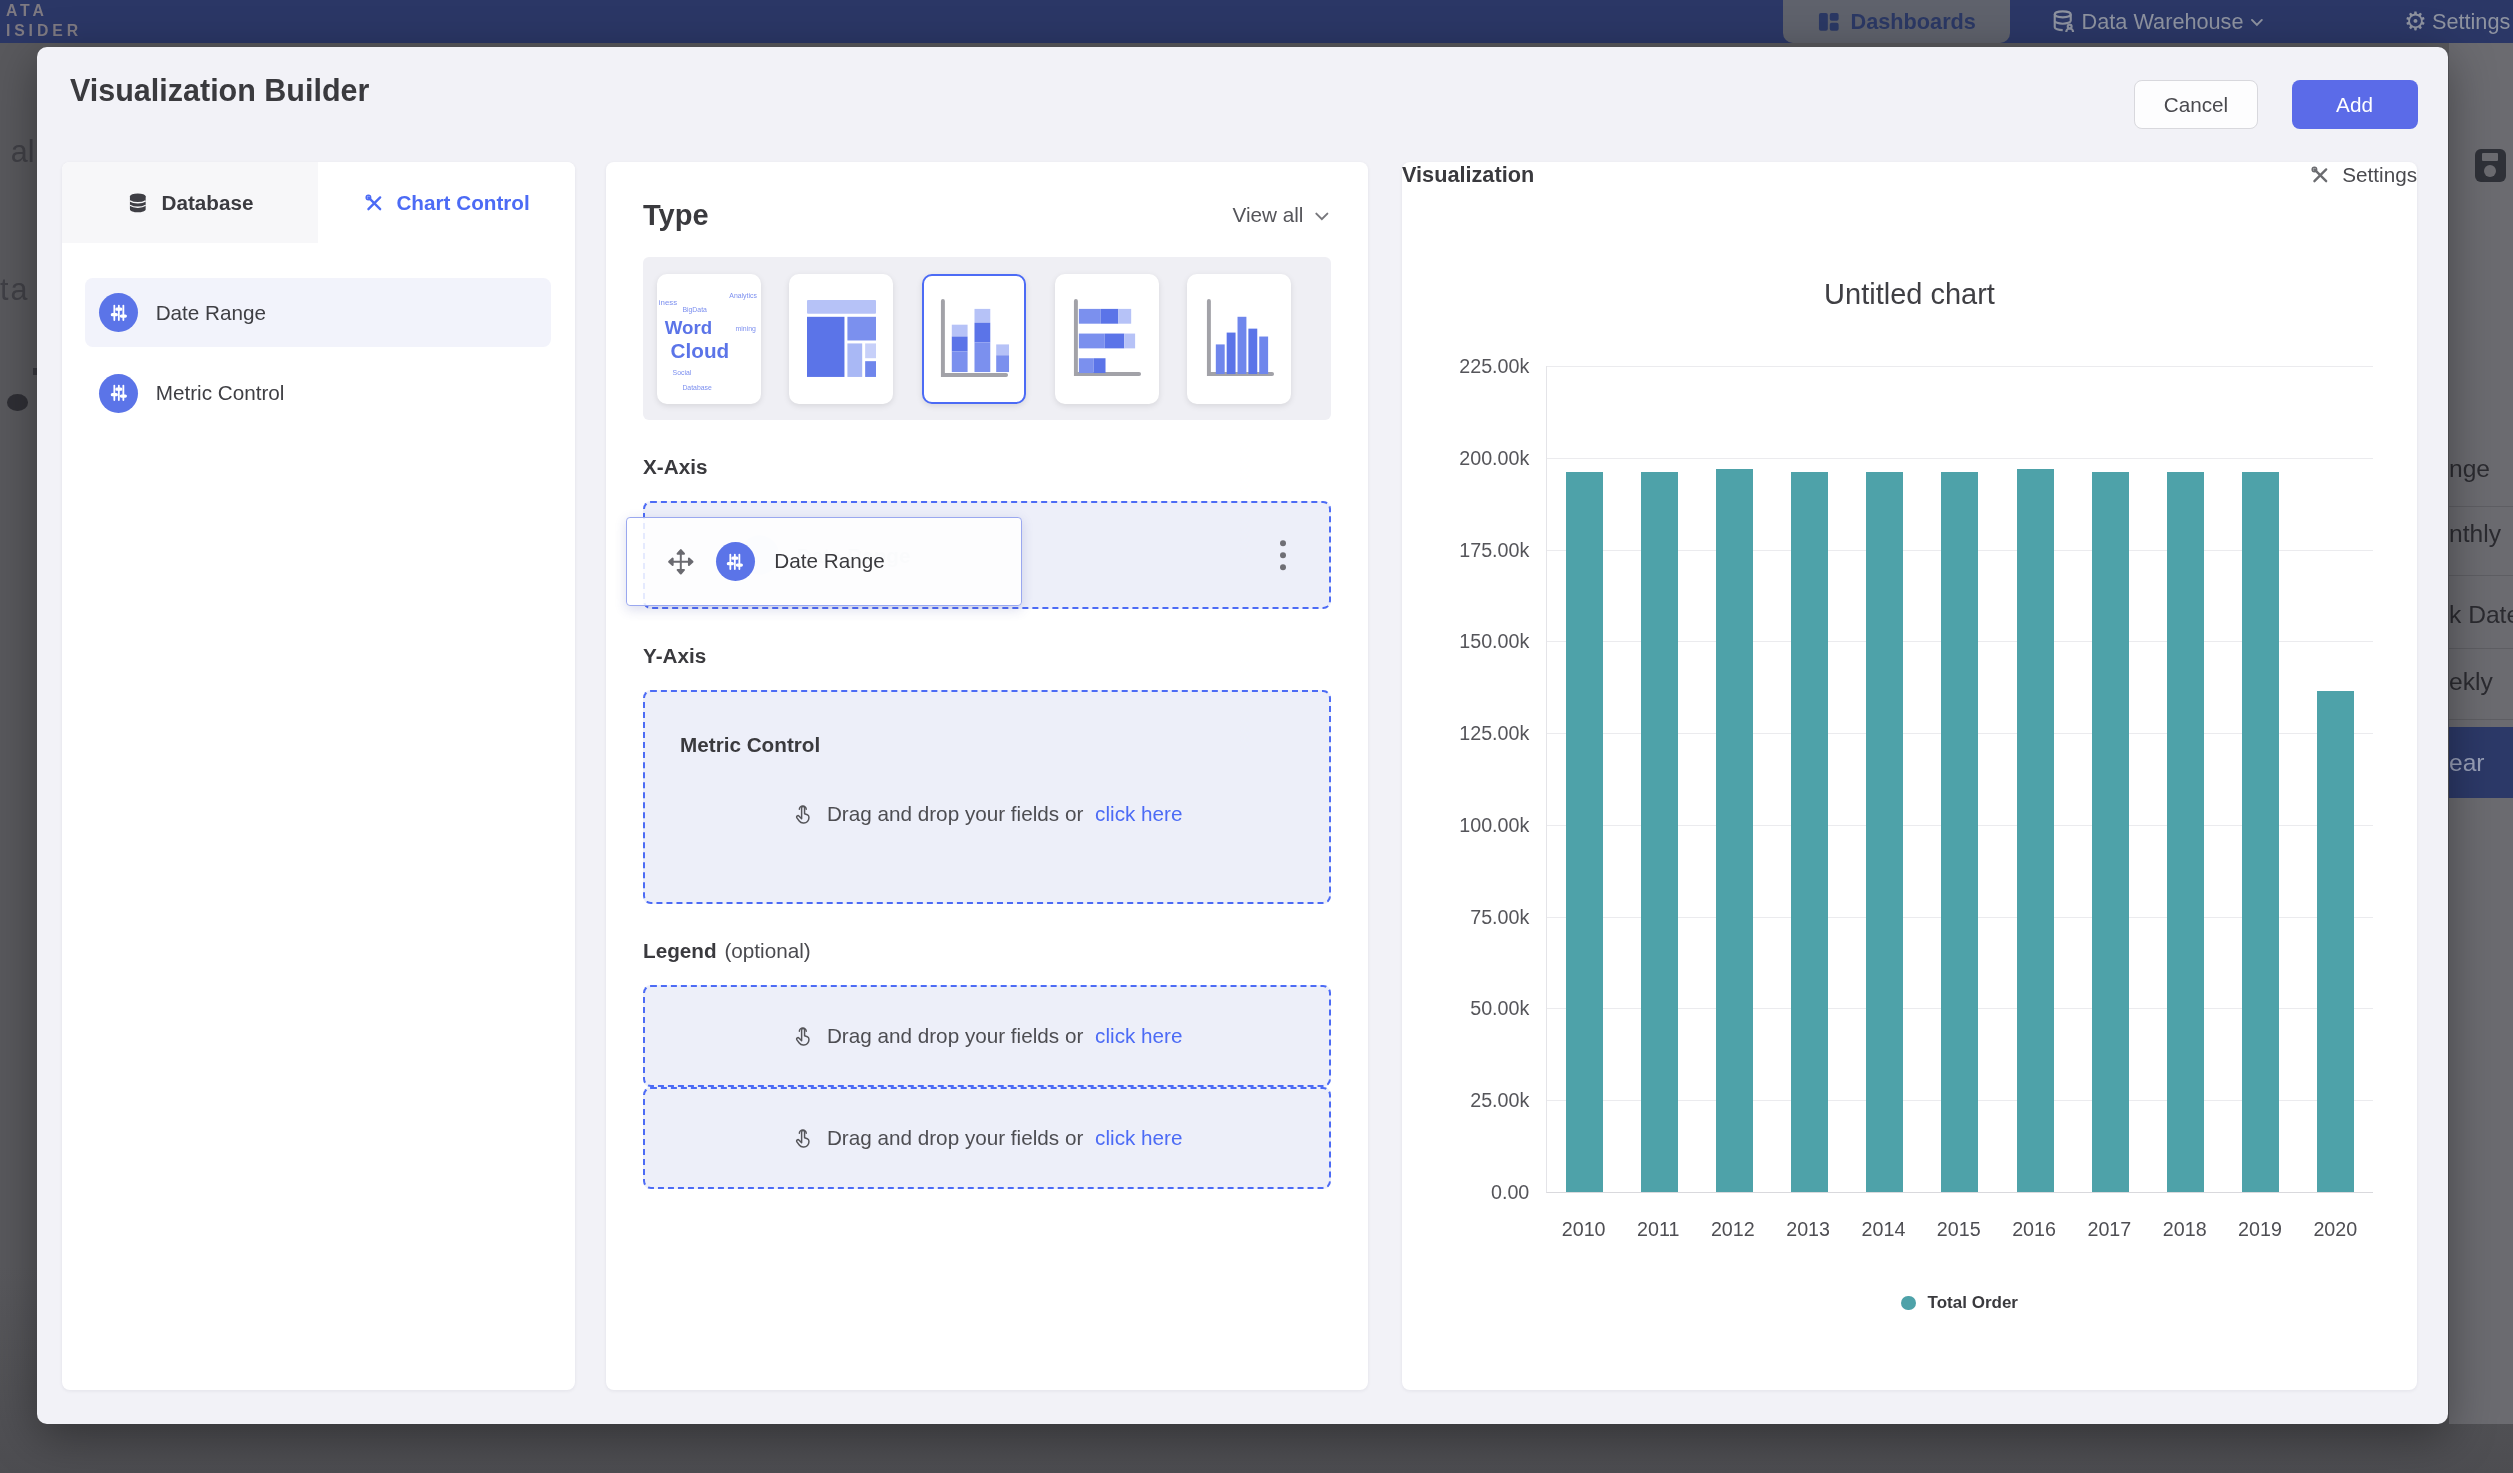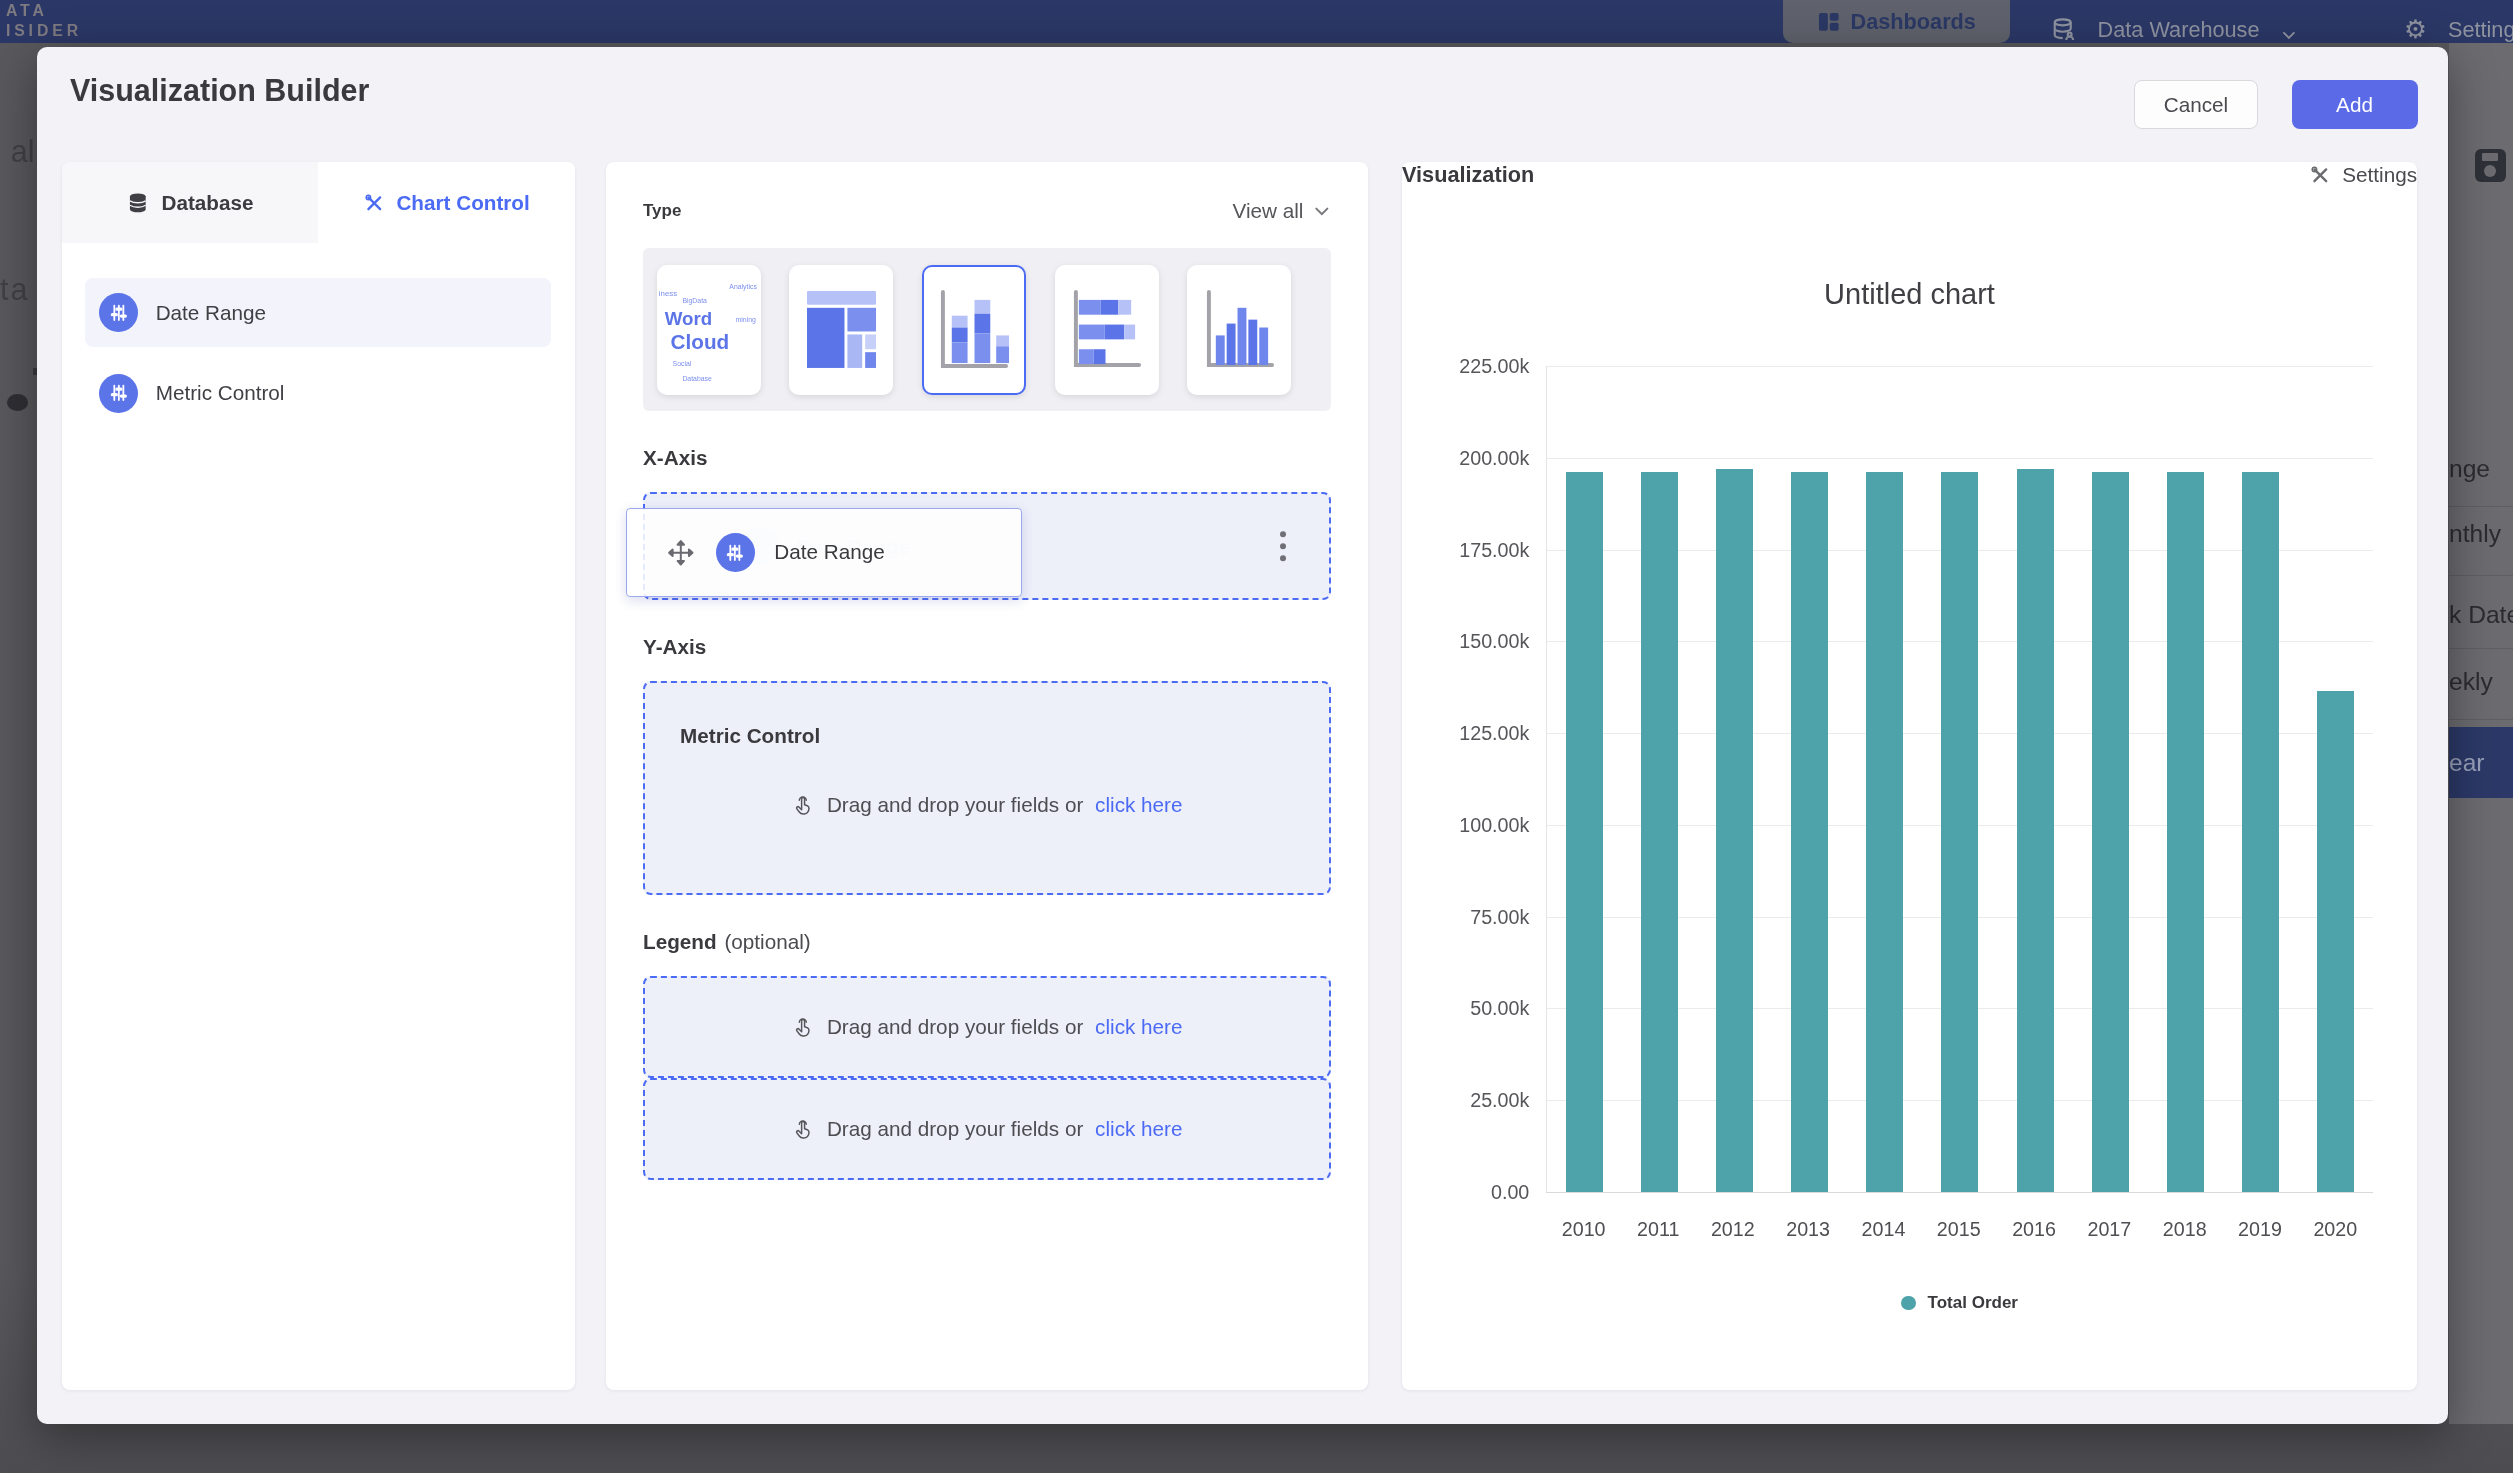--- a/index.html
+++ b/index.html
@@ -9,21 +9,21 @@
     font-family:"Liberation Sans", sans-serif;
     background:linear-gradient(180deg,#59595D 0%,#59595D 86%,#4D4D51 100%);
     color:#3A3A3E;
   }
   
   .topbar { position:absolute; left:0; top:0; width:2514px; height:43px; background:#2B3766; overflow:hidden; }
   .logo { position:absolute; left:5.9px; top:1px; color:#7E7A82; font-weight:bold; font-size:15.8px; letter-spacing:3.9px; line-height:1.25; }
   .nav-tab-active { position:absolute; left:1783px; top:0; height:43px; width:227px; background:#5F626C;
     border-radius:0 0 9.9px 9.9px; display:flex; align-items:center; justify-content:center; gap:9.9px;
     color:#2B3864; font-weight:bold; font-size:21.7px; }
-  .nav-item { position:absolute; top:0; height:43px; display:flex; align-items:flex-end; gap:21px; color:#8E93A0; font-size:21.7px; }
+  .nav-item { position:absolute; top:0; height:43px; display:flex; align-items:center; gap:5px; color:#8E93A0; font-size:21.7px; }
   .nav-dw { left:2051px; } .nav-set { left:2404px; }
   .gear-glyph { font-size:25.6px; line-height:1; }
   
   .frag { position:absolute; color:#404046; font-size:30.5px; }
   .frag-al { left:10.8px; top:134px; }
   .frag-ta { left:0px; top:272px; letter-spacing:2px; }
   .frag-dash { position:absolute; left:32.5px; top:368px; width:8.9px; height:6.9px; background:#3A3A40; }
   .frag-dot { position:absolute; left:6.9px; top:394px; width:20.7px; height:16.7px; border-radius:50%; background:#2F2F35; }
   .bg-right { position:absolute; left:2449px; top:43px; width:65px; height:1381px; background:#6B6B70; overflow:hidden; }
   .bg-right .row { position:absolute; left:0; width:79px; font-size:24.6px; color:#2B2B30; }
@@ -49,21 +49,21 @@
   .tab { flex:1; display:flex; align-items:center; justify-content:center; gap:11.8px; font-size:20.7px; font-weight:bold; cursor:pointer; }
   .tab-db { background:#F7F7F9; color:#3B3B40; }
   .tab-cc { background:#fff; color:#4C6BF5; }
   .field-list { padding:35px 23.6px 0 23.6px; display:flex; flex-direction:column; gap:11.8px; }
   .field-row { height:69px; display:flex; align-items:center; gap:17.7px; padding-left:13.8px; font-size:20.7px; color:#3F3F44; border-radius:7.9px; cursor:pointer; }
   .field-row.hl { background:#F2F3FB; }
   .field-badge { width:39px; height:39px; border-radius:50%; background:#5B74E8; display:flex; align-items:center; justify-content:center; flex:none; }
   
   .panel-mid { padding:33px 37px; }
   .type-row { display:flex; justify-content:space-between; align-items:center; margin:3.9px 0 25.6px; }
-  .type-h { font-size:17px; font-weight:bold; color:#3A3A3E; }
+  .type-h { font-size:29px; font-weight:bold; color:#3A3A3E; }
   .view-all { display:flex; align-items:center; gap:9.9px; font-size:20.7px; color:#55555A; cursor:pointer; }
   .type-strip { height:163px; background:#EFEFF4; border-radius:5.9px; display:flex; align-items:center; padding:0 13.8px; gap:28.6px; overflow:hidden; margin-bottom:13.8px; }
   .type-card { width:104px; height:130px; flex:none; background:#fff; border-radius:9.9px; box-shadow:0 2px 5.9px rgba(0,0,0,.10);
     display:flex; align-items:center; justify-content:center; position:relative; cursor:pointer; }
   .type-card.selected { border:2px solid #4C6BF5; }
   .wc { position:absolute; color:#7C8FEF; }
   .wc-s { font-size:7.9px; }
   .wc-b1 { left:7.9px; top:43px; font-size:18.7px; font-weight:bold; color:#5B74E8; }
   .wc-b2 { left:13.8px; top:65px; font-size:20.7px; font-weight:bold; color:#5B74E8; }
   .sec-h { font-size:20.7px; font-weight:bold; color:#3A3A3E; margin:35px 0 21.7px; }

